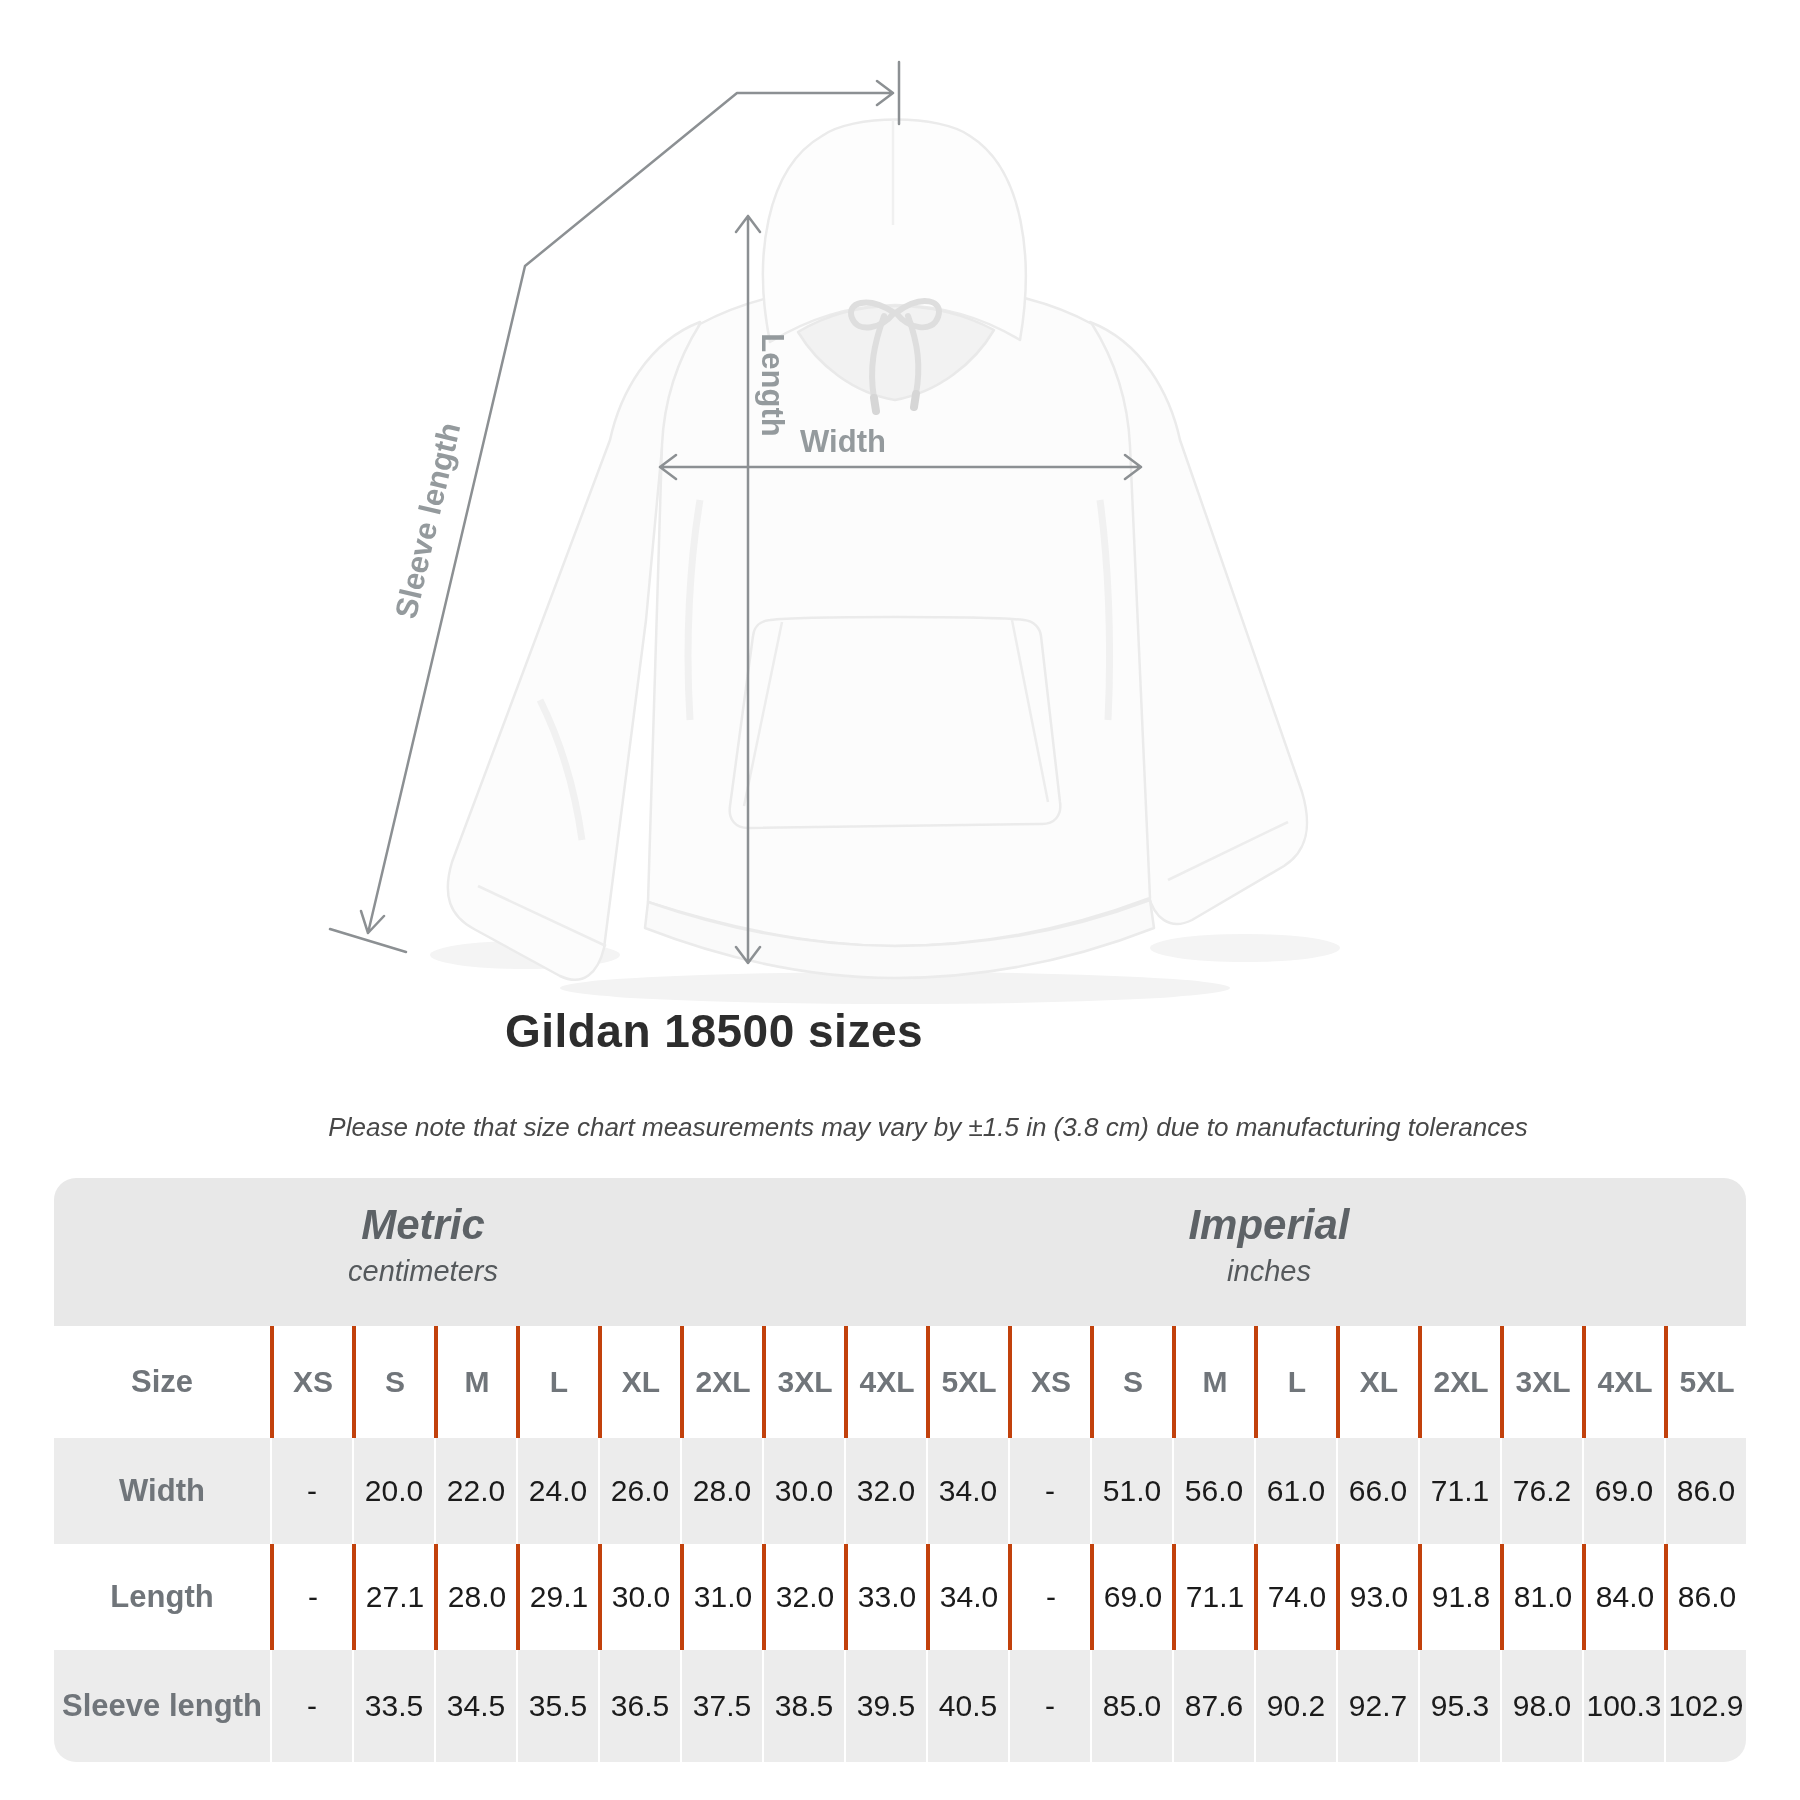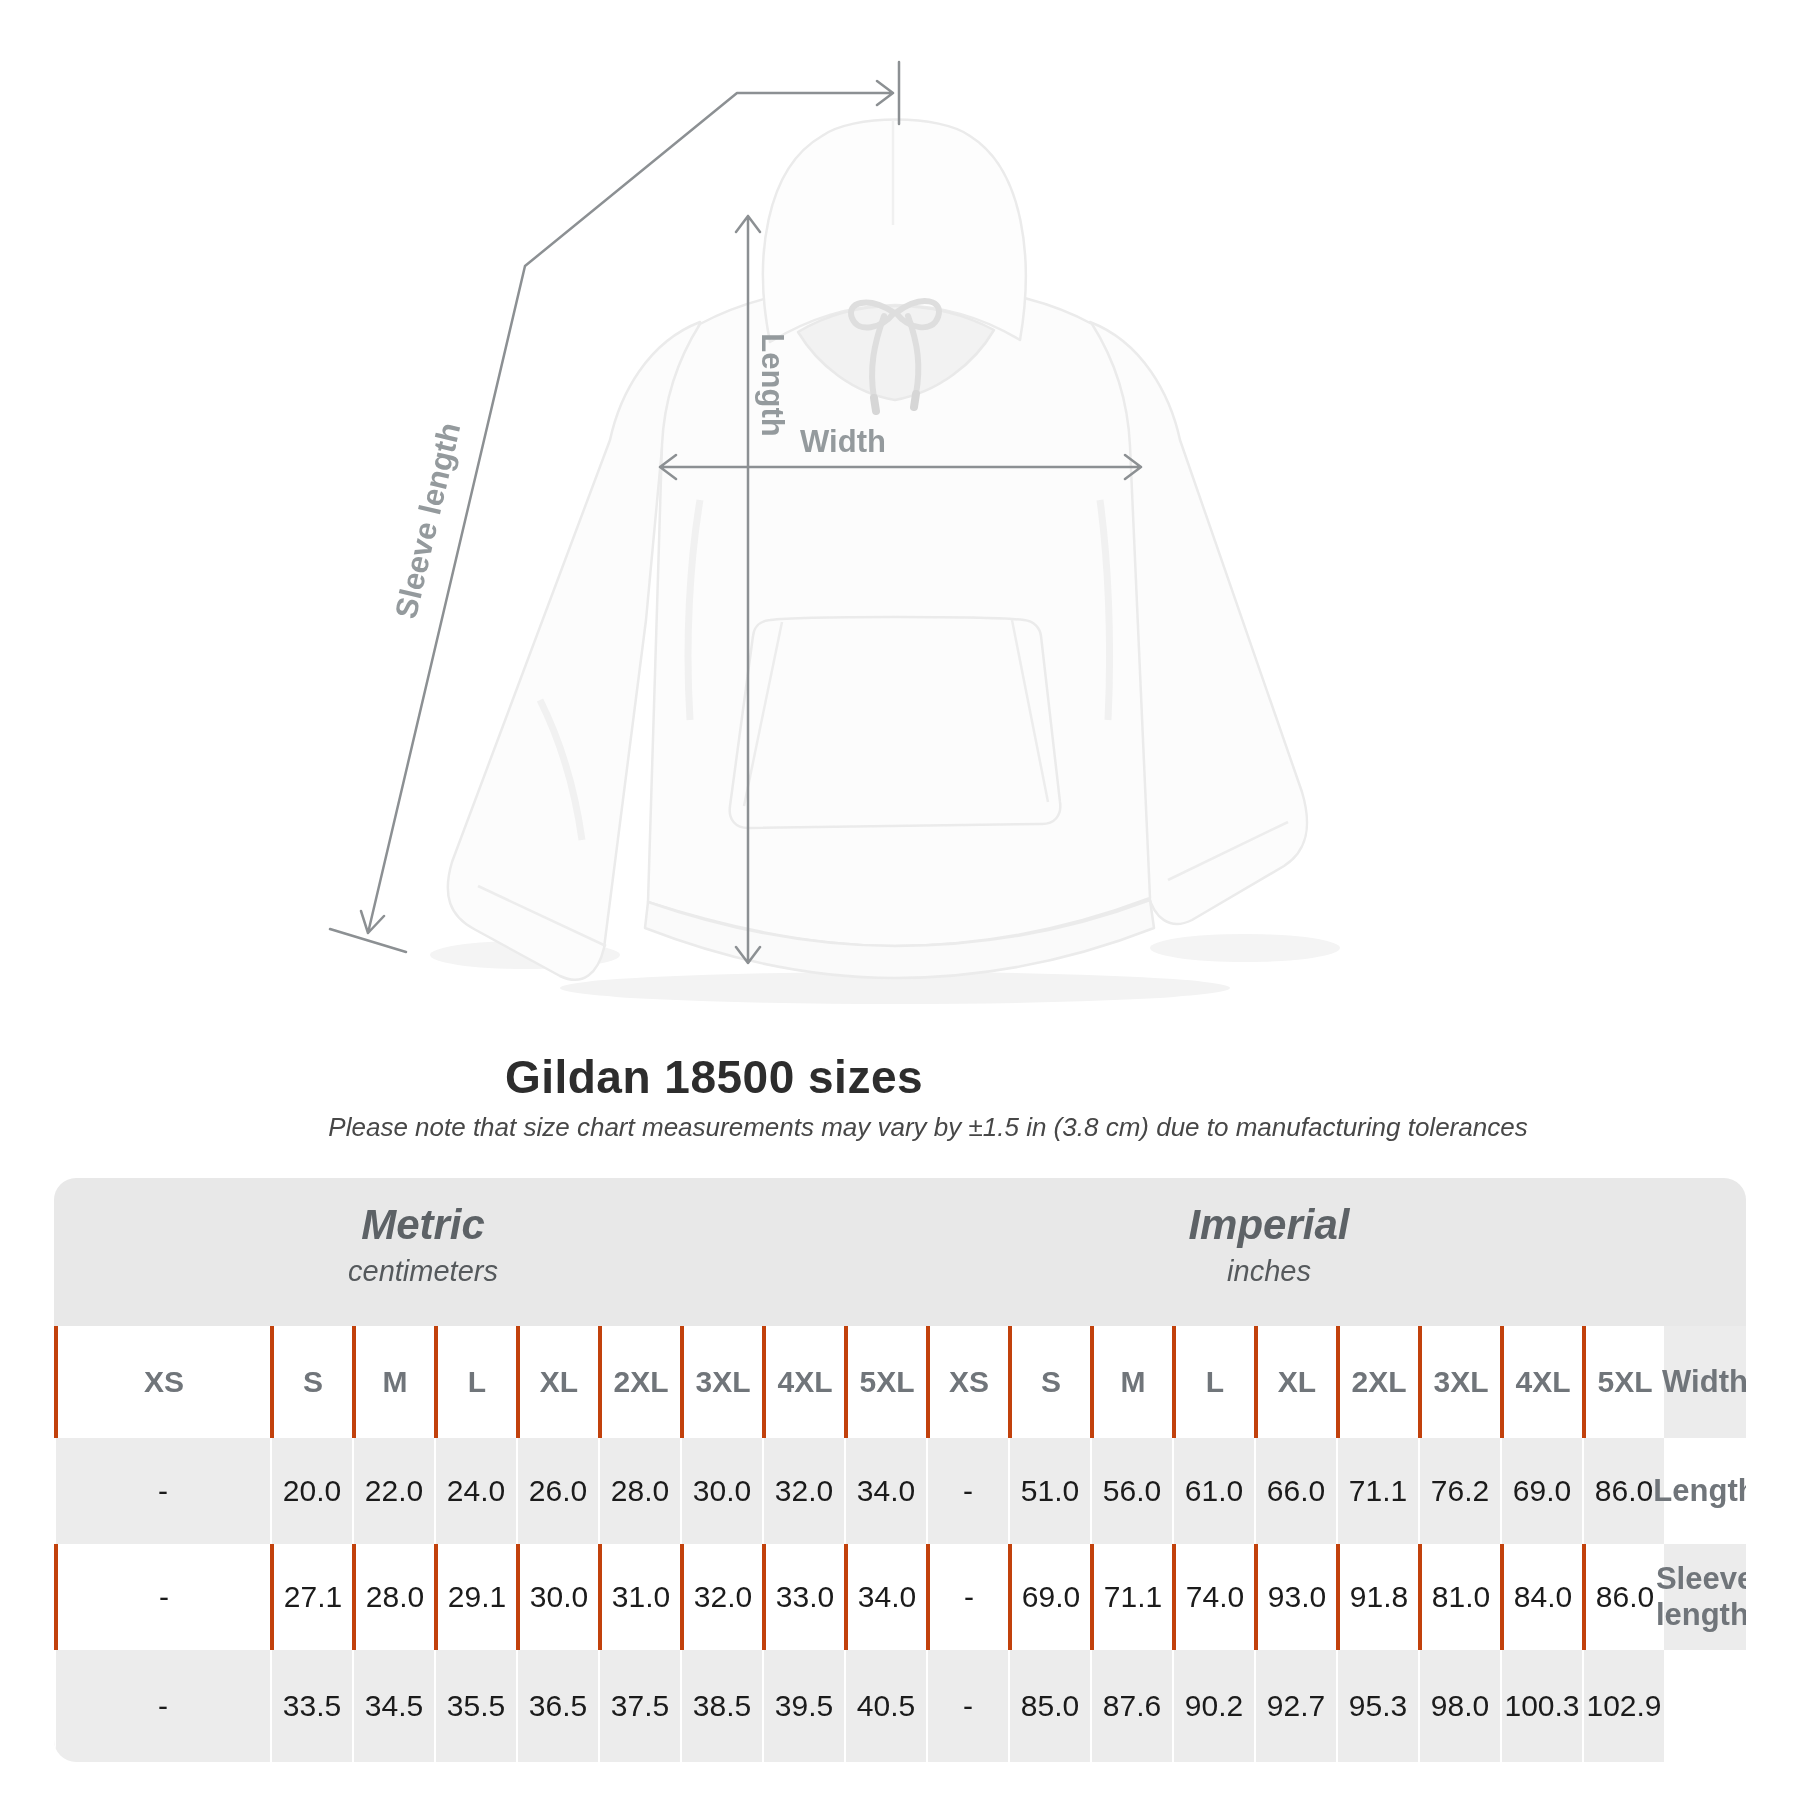--- a/index.html
+++ b/index.html
@@ -1,19 +1,19 @@
 <!DOCTYPE html>
 <html style="--band: #e8e8e8; --stripe: #ececec; --value-text: #1b1b1b; --muted-text: #70757a; --title-text: #2d2d2d; --subtitle-text: #474747;"><head>
 <meta charset="utf-8">
 <style>
   html,body{margin:0;padding:0;background:#ffffff;}
   .page{position:relative;width:1800px;height:1800px;background:#ffffff;overflow:hidden;
         font-family:"Liberation Sans",sans-serif;}
   .figure{position:absolute;left:0;top:0;width:1800px;height:1100px;}
-  .title{position:absolute;left:0;top:1050px;width:1428px;text-align:center;
+  .title{position:absolute;left:0;top:1004px;width:1428px;text-align:center;
          font-size:46px;font-weight:bold;color:var(--title-text,#2d2d2d);letter-spacing:0.5px;}
   .subtitle{position:absolute;left:0;top:1112px;width:1800px;text-align:center;
             font-size:26px;font-style:italic;color:var(--subtitle-text,#474747);padding-left:28px;}
   .size-table{position:absolute;left:54px;top:1178px;width:1692px;height:584px;
               border-radius:22px;overflow:hidden;background:#ffffff;}
   .band{display:flex;height:148px;background:var(--band,#e8e8e8);}
   .band-sec{box-sizing:border-box;padding-top:22px;text-align:center;}
   .band-sec.imperial{width:954px;}
   .band-sec.metric{width:738px;}
   .unit-name{font-size:42px;font-weight:bold;font-style:italic;color:#5d6266;line-height:50px;}
@@ -92,20 +92,21 @@
       <div class="band-sec metric">
         <div class="unit-name">Metric</div>
         <div class="unit-sub">centimeters</div>
       </div>
       <div class="band-sec imperial">
         <div class="unit-name">Imperial</div>
         <div class="unit-sub">inches</div>
       </div>
     </div>
     <div class="grid">
+        <div class="cell rowlabel">Size</div>
         <div class="cell head sep-g">XS</div>
         <div class="cell head sep-g">S</div>
         <div class="cell head sep-g">M</div>
         <div class="cell head sep-g">L</div>
         <div class="cell head sep-g">XL</div>
         <div class="cell head sep-g">2XL</div>
         <div class="cell head sep-g">3XL</div>
         <div class="cell head sep-g">4XL</div>
         <div class="cell head sep-g">5XL</div>
         <div class="cell head sep-g">XS</div>

